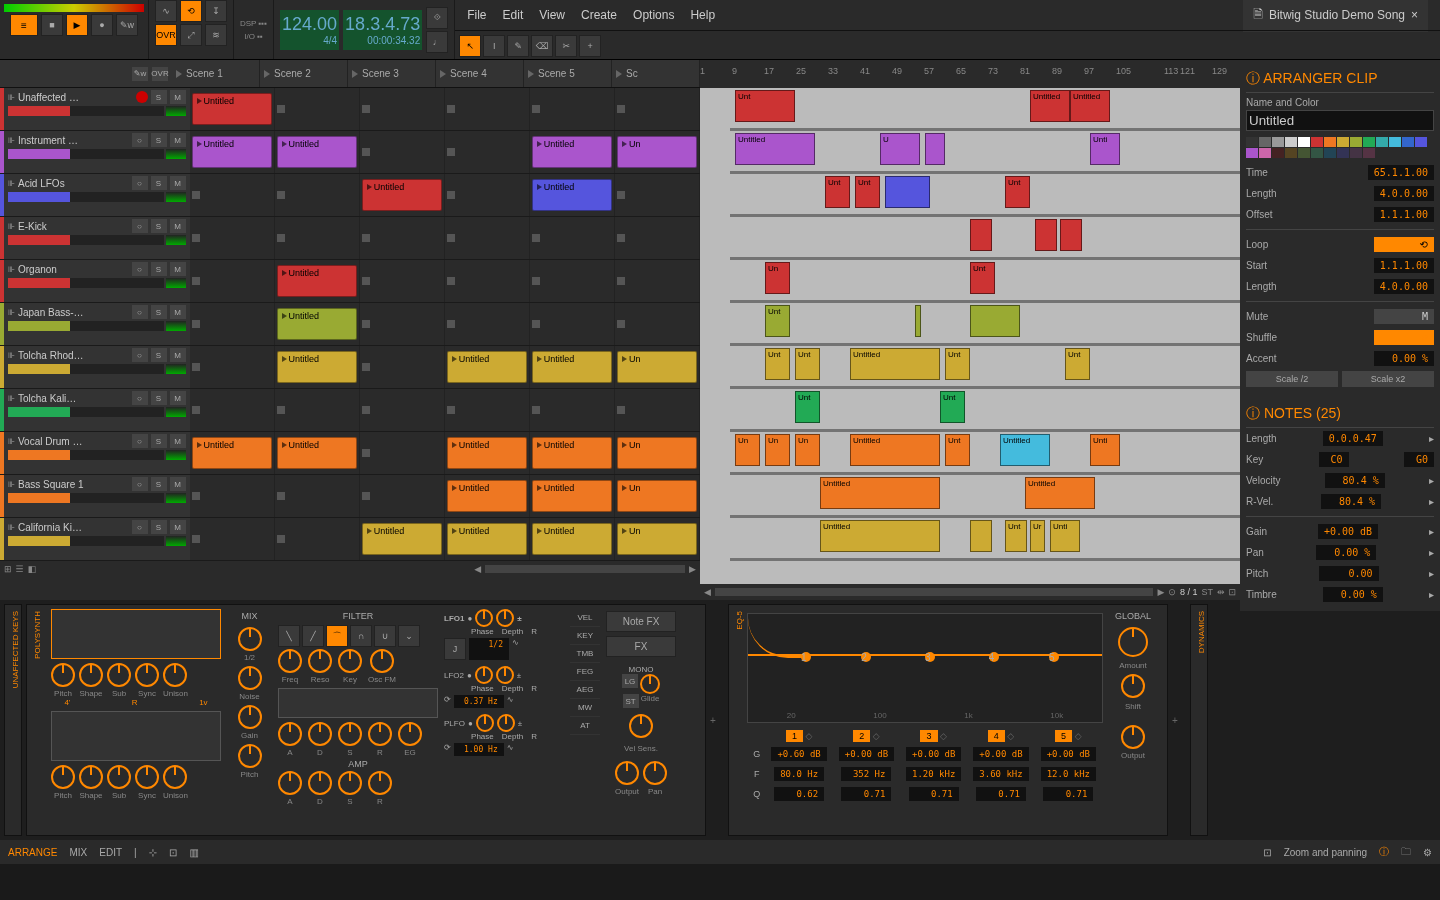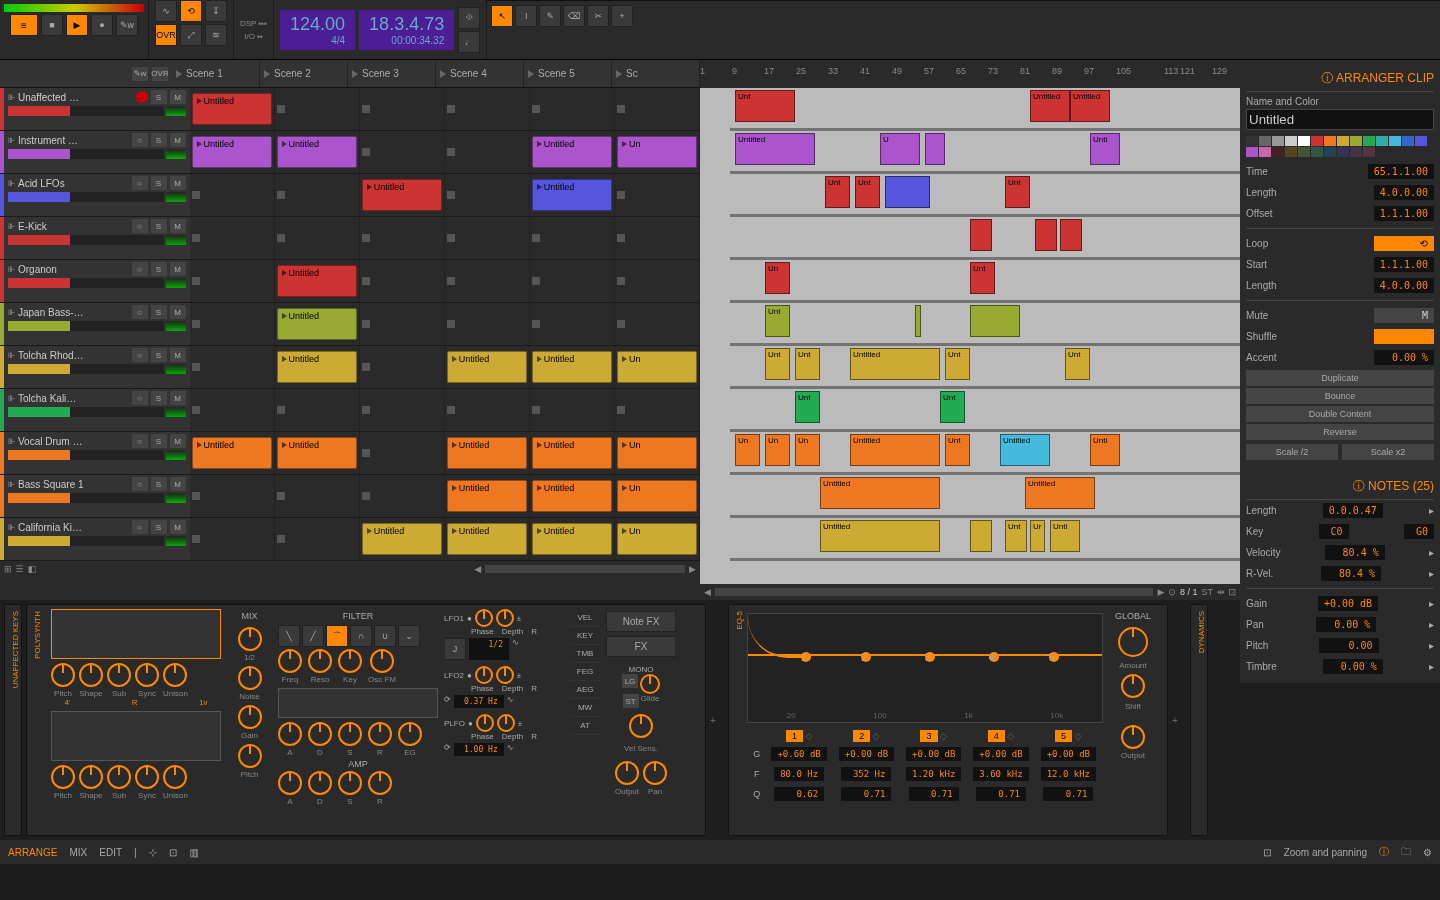--- a/index.html
+++ b/index.html
@@ -2,21 +2,21 @@
 <html><head>
 <meta charset="utf-8">
 <style>
 * { margin:0; padding:0; box-sizing:border-box; font-family:Arial,sans-serif; }
 body { background:#1a1a1a; color:#aaa; font-size:10px; width:1440px; height:900px; overflow:hidden; }
 .topbar { height:60px; background:#2a2a2a; display:flex; border-bottom:1px solid #000; }
 .topbar .sect { display:flex; align-items:center; padding:0 6px; border-right:1px solid #1a1a1a; gap:4px; }
 .btn { background:#3a3a3a; border:1px solid #222; padding:4px 6px; cursor:pointer; color:#aaa; display:inline-flex; align-items:center; justify-content:center; }
 .btn.orange { background:#ff8800; color:#000; }
 .btn.small { width:22px; height:22px; font-size:9px; }
-.tempo-display { background:#4c1d95; color:#6ac; padding:4px 10px; font-family:monospace; font-size:16px; }
+.tempo-display { background:#14532d; color:#6ac; padding:4px 2px; font-family:monospace; font-size:16px; }
 .menubar { display:flex; gap:16px; padding:0 12px; color:#ccc; font-size:12px; align-items:center; height:30px; }
 .menubar span { cursor:pointer; }
 .doc-tab { margin-left:auto; background:#333; padding:6px 10px; display:flex; gap:6px; align-items:center; }
 .toolbar-row { display:flex; gap:2px; padding:4px; }
 .main-area { height:540px; display:flex; }
 .tracks-panel { width:700px; background:#2a2a2a; overflow:hidden; display:flex; flex-direction:column; }
 .scene-header { height:28px; background:#333; display:flex; border-bottom:1px solid #111; }
 .scene-cell { width:88px; border-right:1px solid #222; display:flex; align-items:center; gap:4px; padding:0 4px; font-size:10px; color:#aaa; }
 .track-header-spacer { width:196px; display:flex; align-items:center; justify-content:flex-end; gap:4px; padding:0 4px; }
 .play-tri { width:0;height:0;border-left:6px solid #666;border-top:4px solid transparent;border-bottom:4px solid transparent; }
@@ -30,21 +30,21 @@
 .clip { height:32px; flex:1; border-radius:2px; border:1px solid rgba(0,0,0,.4); padding:2px 4px; font-size:9px; color:#000; display:flex; align-items:flex-start; gap:2px; }
 .clip .ptri { width:0;height:0;border-left:5px solid rgba(0,0,0,.6);border-top:3px solid transparent;border-bottom:3px solid transparent; margin-top:2px;}
 .stop-sq { width:8px; height:8px; background:#555; }
 .arranger { flex:1; background:#bbb; overflow:hidden; position:relative; }
 .timeline { height:28px; background:#2a2a2a; display:flex; color:#888; font-size:9px; position:relative; }
 .timeline span { position:absolute; top:6px; }
 .arr-tracks { position:relative; height:512px; }
 .arr-row { height:43px; border-bottom:3px solid #737373; position:relative;margin-left:30px; }
 .arr-clip { position:absolute; top:2px; height:32px; border:1px solid rgba(0,0,0,.5); font-size:8px; padding:1px 2px; color:#000; overflow:hidden; }
 .inspector { width:200px; background:#2a2a2a; padding:6px; font-size:10px; }
-.insp-h { color:#ff8800; font-size:12px; padding:4px 0; border-bottom:1px solid #444;text-align:right; }
+.insp-h { color:#ff8800; font-size:14px; padding:4px 0; border-bottom:1px solid #444; }
 .insp-row { display:flex; justify-content:space-between; padding:3px 0; align-items:center; }
 .insp-val { background:#111; color:#ff8800; padding:2px 6px; font-family:monospace; min-width:60px; text-align:right; }
 .insp-btn { background:#444; padding:3px; text-align:center; margin:2px 0; cursor:pointer; font-size:9px; }
 .color-sw { display:flex; flex-wrap:wrap; gap:1px; margin:4px 0; }
 .color-sw div { width:12px; height:10px; }
 .bottom-panel { height:240px; background:#1e1e1e; display:flex; }
 .device-area { flex:1; display:flex; padding:4px; gap:4px; }
 .device { background:#2a2a2a; border:1px solid #111; padding:4px; }
 .dev-label { writing-mode:vertical-lr; transform:rotate(180deg); font-size:8px; color:#ff8800; padding:2px; }
 .synth-panel { width:680px; display:flex; gap:6px; }
@@ -104,20 +104,33 @@
     <div class="tempo-display">
       <div style="font-size:18px;">18.3.4.73</div>
       <div style="font-size:10px;text-align:right;">00:00:34.32</div>
     </div>
     <div style="display:flex;flex-direction:column;gap:2px;">
       <div class="btn small">⟐</div>
       <div class="btn small">♩</div>
     </div>
   </div>
   <div style="flex:1;display:flex;flex-direction:column;">
+    <div class="menubar">
+      <span>File</span>
+      <span>Edit</span>
+      <span>View</span>
+      <span>Create</span>
+      <span>Options</span>
+      <span>Help</span>
+      <div class="doc-tab">
+        <span>🗎</span>
+        <span>Bitwig Studio Demo Song</span>
+        <span>×</span>
+      </div>
+    </div>
     <div class="toolbar-row" style="border-top:1px solid #111;">
       <div class="btn small orange">↖</div>
       <div class="btn small">I</div>
       <div class="btn small">✎</div>
       <div class="btn small">⌫</div>
       <div class="btn small">✂</div>
       <div class="btn small">+</div>
     </div>
   </div>
 </div>
@@ -691,26 +704,20 @@
           <span class="insp-val" style="background:#444;color:#ccc;">M</span>
         </div>
       <div class="insp-row">
           <span>Shuffle</span>
           <span class="insp-val" style="background:#ff8800;">≋</span>
         </div>
       <div class="insp-row">
           <span>Accent</span>
           <span class="insp-val">0.00 %</span>
         </div>
-      <div id="insp-btns">
-          <div class="insp-btn">Duplicate</div>
-          <div class="insp-btn">Bounce</div>
-          <div class="insp-btn">Double Content</div>
-          <div class="insp-btn">Reverse</div>
-        </div>
       <div style="display:flex;gap:4px;">
         <div class="insp-btn" style="flex:1">Scale /2</div>
         <div class="insp-btn" style="flex:1">Scale x2</div>
       </div>
     </div>
     <div class="insp-notes">
       <div class="insp-h"><span>ⓘ</span> <span>NOTES (25)</span></div>
       <div class="insp-row">
           <span>Length</span>
           <span class="insp-val">0.0.0.47</span>
@@ -910,21 +917,21 @@
               <div class="knob-lbl">S</div>
             </div>
             <div class="knob-grp">
               <div class="knob"></div>
               <div class="knob-lbl">R</div>
             </div>
           </div>
       </div>
 
       <div style="width:120px;font-size:8px;">
-        <div style="display:flex;align-items:center;gap:3px;"><span>LFO1</span>●<div class="knob" style="width:18px;height:18px;"></div><div class="knob" style="width:18px;height:18px;"></div><span>±</span></div>
+        <div style="display:flex;align-items:center;gap:3px;font-weight:bold;"><span>LFO1</span>●<div class="knob" style="width:18px;height:18px;"></div><div class="knob" style="width:18px;height:18px;"></div><span>±</span></div>
         <div style="display:flex;gap:8px;justify-content:center;">
             <span>Phase</span>
             <span>Depth</span>
             <span>R</span>
           </div>
         <div style="display:flex;gap:3px;margin:2px 0;">
             <span class="btn small">J</span>
             <span class="insp-val" style="min-width:40px;">1/2</span>
             <span>∿</span>
           </div>

